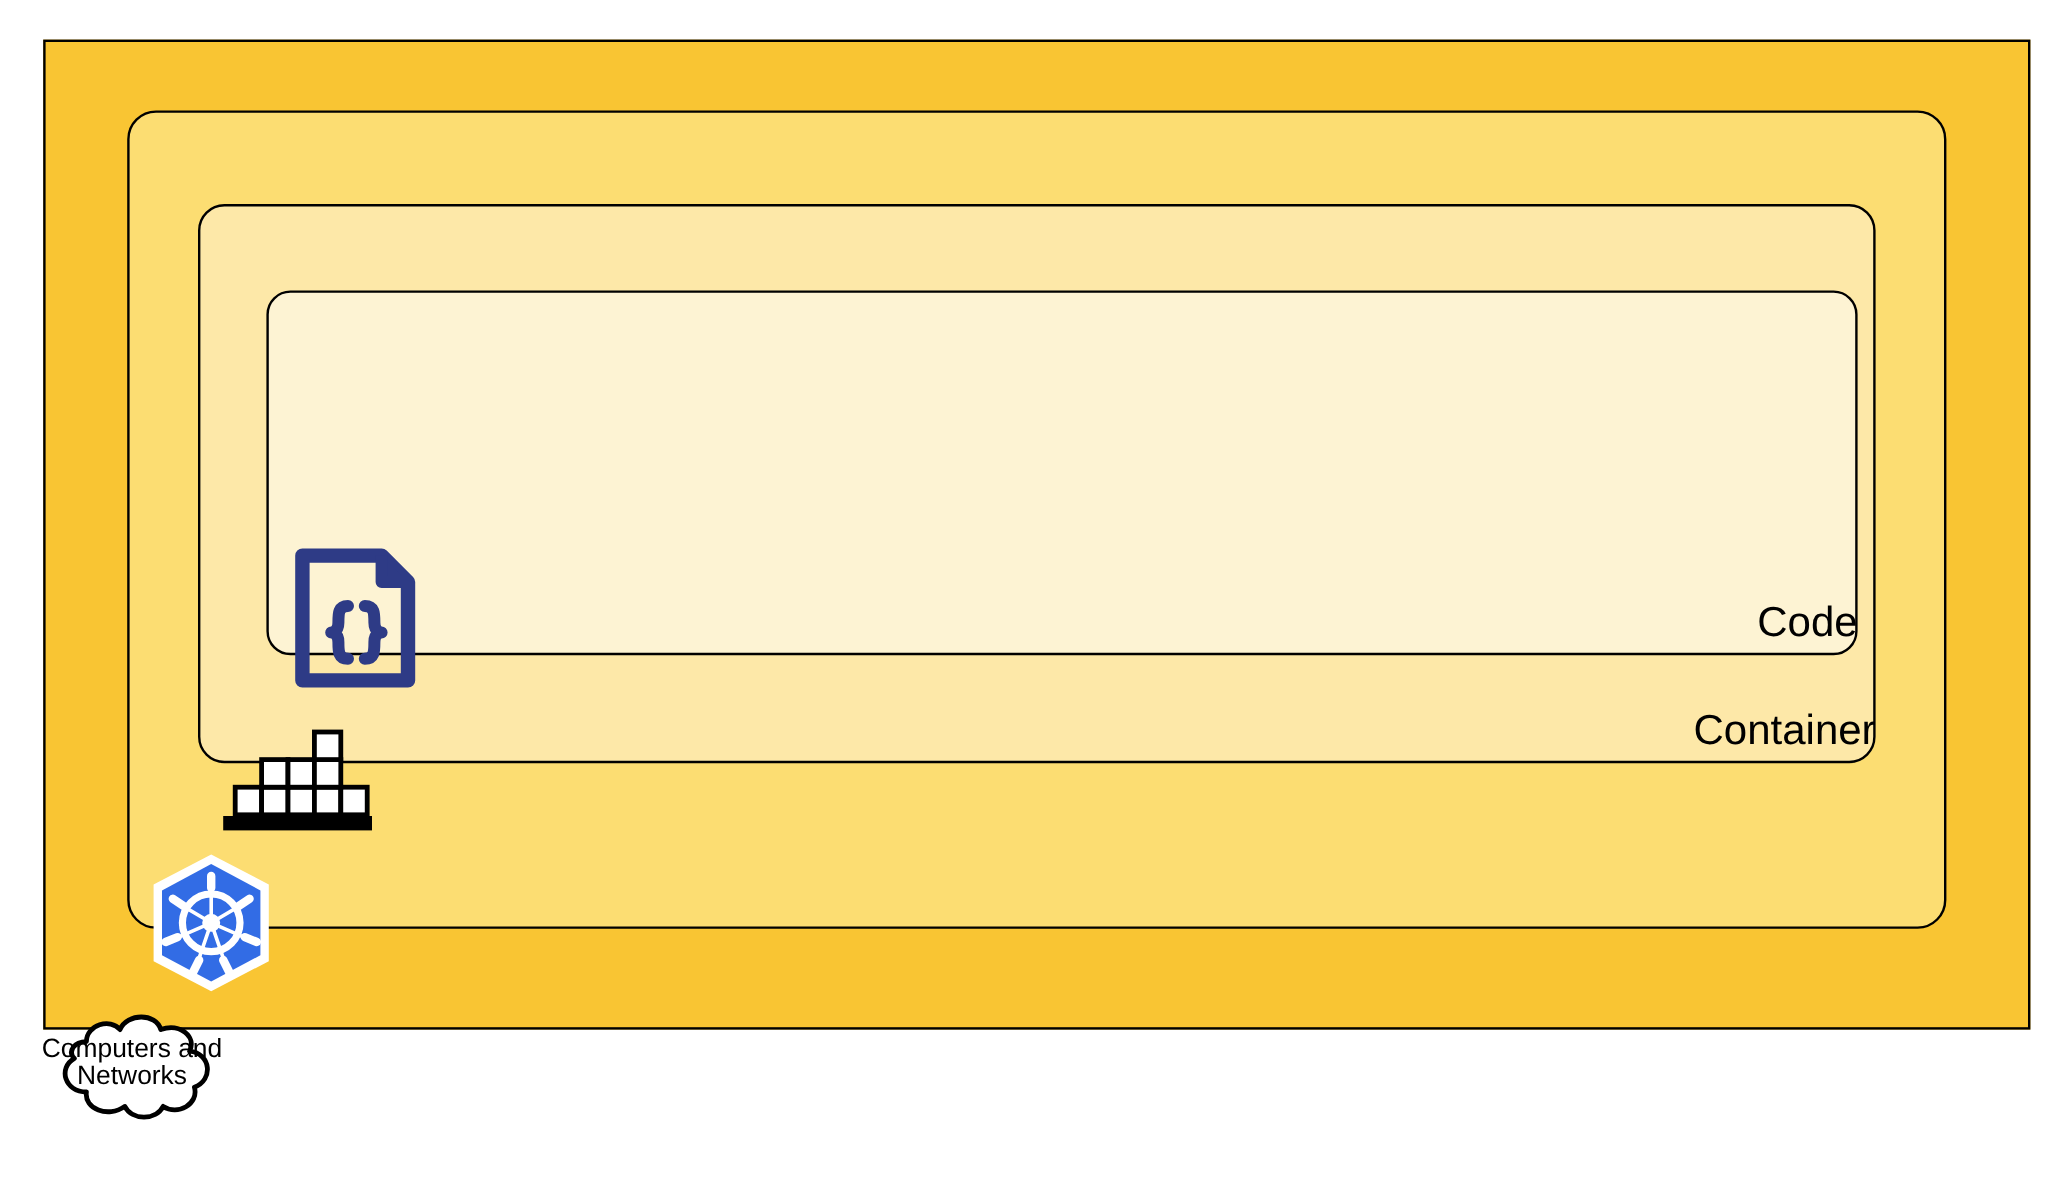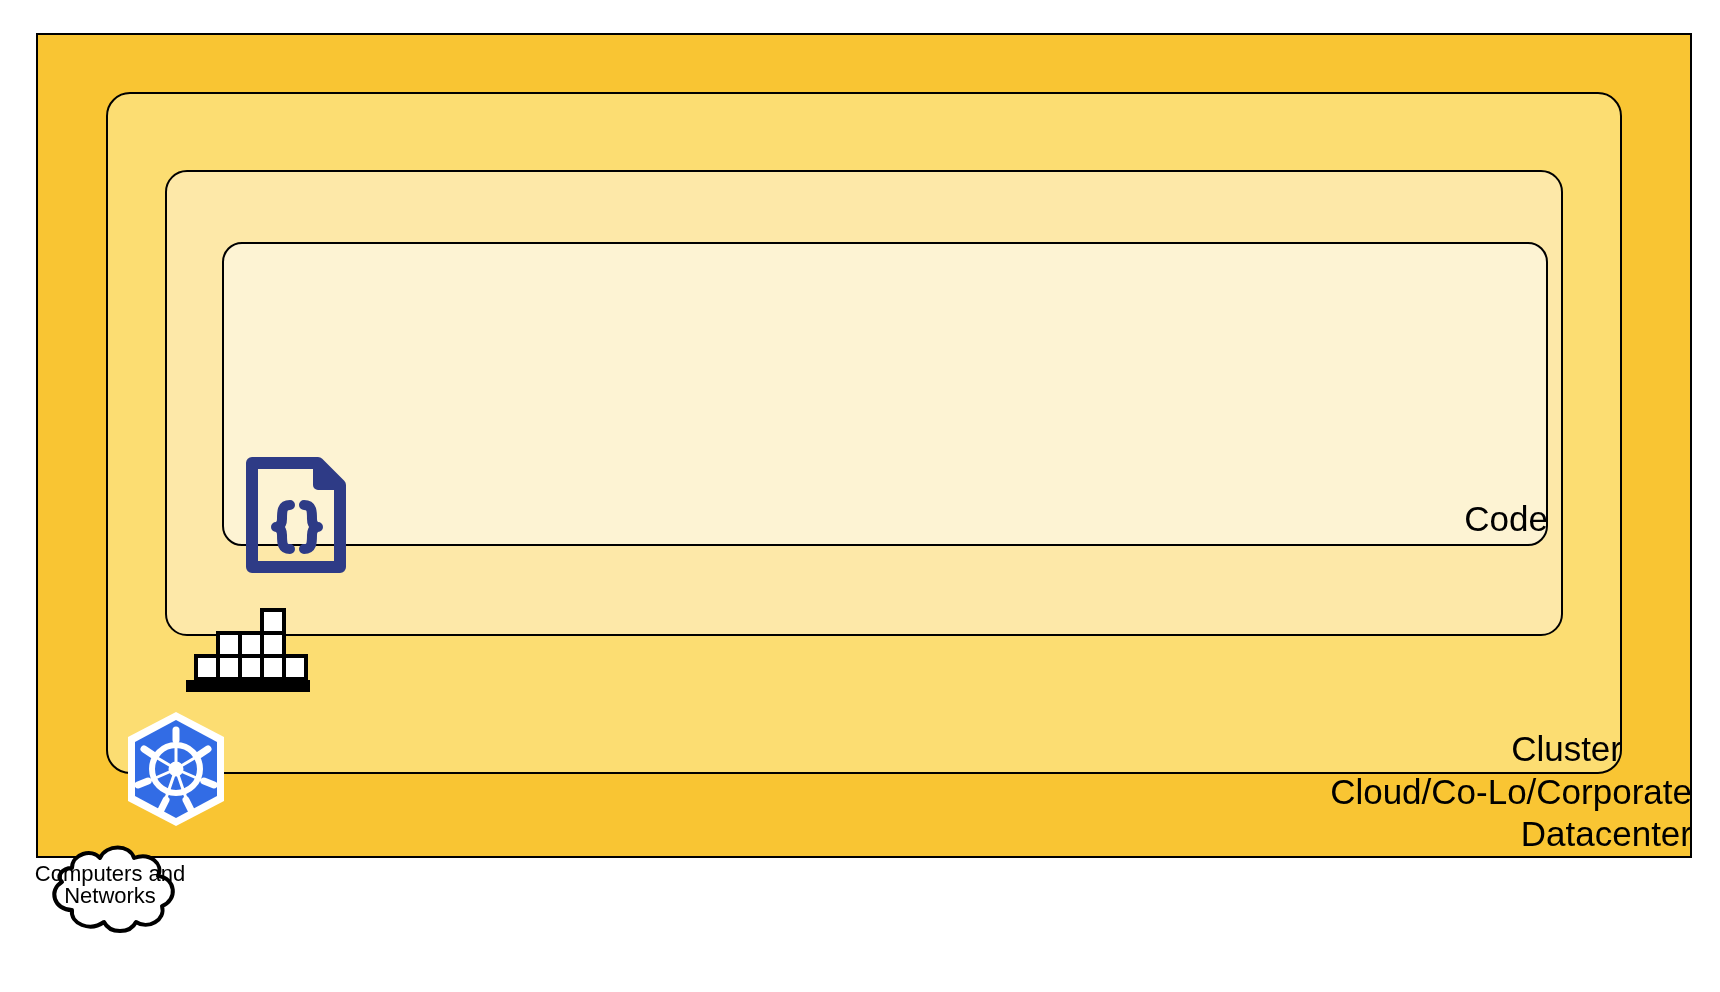--- a/index.html
+++ b/index.html
@@ -155,25 +155,23 @@
   <div class="layer" id="layer-datacenter" style="background: rgb(249, 197, 51); border-color: rgb(0, 0, 0);"></div>
 
   <div class="layer" id="layer-cluster" style="background: rgb(252, 221, 114); border-color: rgb(0, 0, 0);"></div>
 
   <div class="layer" id="layer-container" style="background: rgb(253, 232, 168); border-color: rgb(0, 0, 0);"></div>
 
   <div class="layer" id="layer-code" style="background: rgb(253, 243, 211); border-color: rgb(0, 0, 0);"></div>
 
   <div class="layer-label" id="label-code">Code</div>
 
-
-  <div class="layer-label" id="label-cluster">Cluster</div>
-
-  <div class="layer-label" id="label-datacenter">Cloud/Co-Lo/Corporate
-Datacenter</div>
+  <div class="layer-label" id="label-container">Container</div>
+
+
 
   <div class="icon-wrap" id="icon-code-json">
     <svg width="112" height="128" viewBox="0 0 112 128" xmlns="http://www.w3.org/2000/svg">
       <path d="M12 12 H78 L100 34 V116 H12 Z" fill="none" stroke="#2e3b86" stroke-width="12" stroke-linejoin="round" stroke-linecap="round"></path>
       <path d="M78 12 L78 34 L100 34" fill="#2e3b86" stroke="#2e3b86" stroke-width="10" stroke-linejoin="round"></path>
       <path d="M50 54 C42 54 42 60 42 68 C42 76 36 76 36 76 C36 76 42 76 42 84 C42 92 42 98 50 98" fill="none" stroke="#2e3b86" stroke-width="10" stroke-linecap="round" stroke-linejoin="round"></path>
       <path d="M64 54 C72 54 72 60 72 68 C72 76 78 76 78 76 C78 76 72 76 72 84 C72 92 72 98 64 98" fill="none" stroke="#2e3b86" stroke-width="10" stroke-linecap="round" stroke-linejoin="round"></path>
     </svg>
   </div>
 

